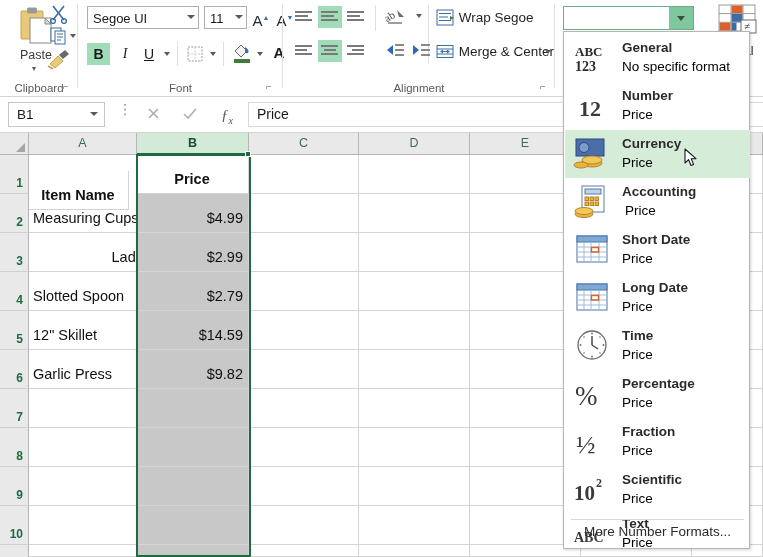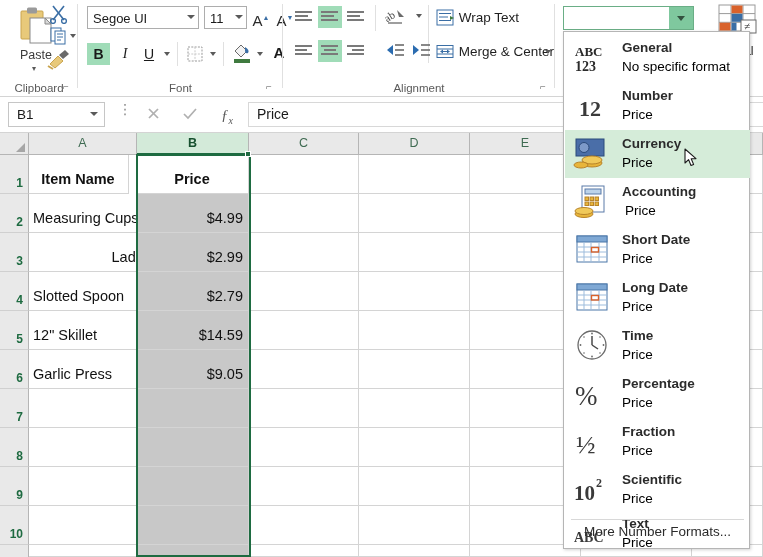--- a/index.html
+++ b/index.html
@@ -338,21 +338,21 @@
       <div class="rsep" style="left:145px; top:5px; height:58px;"></div>
 
       <div class="wrap-btn" style="left:153px; top:6px;">
         <svg width="19" height="17" viewBox="0 0 19 17" style="vertical-align:-4px;">
           <rect x="1" y="1" width="16" height="15" fill="#fff" stroke="#3a6ea5"></rect>
           <line x1="3" y1="4.5" x2="15" y2="4.5" stroke="#3a6ea5"></line>
           <line x1="3" y1="8" x2="12" y2="8" stroke="#3a6ea5"></line>
           <line x1="3" y1="11.5" x2="15" y2="11.5" stroke="#3a6ea5"></line>
           <path d="M14 7 l4 2 l-4 2 z" fill="#3f7a3f"></path>
         </svg>
-        <span>Wrap Text</span>
+        <span>Wrap Segoe</span>
       </div>
 
       <div class="albtn" style="left:9px; top:40px;">
         <div class="al-line" style="left:3px; top:5px; width:17px;"></div>
         <div class="al-line" style="left:3px; top:9px; width:12px;"></div>
         <div class="al-line" style="left:3px; top:13px; width:17px;"></div>
       </div>
       <div class="albtn active" style="left:35px; top:40px;">
         <div class="al-line" style="left:3px; top:5px; width:17px;"></div>
         <div class="al-line" style="left:6px; top:9px; width:12px;"></div>
@@ -497,21 +497,21 @@
         <span>8</span>
       </div>
     <div class="rowhead" style="top:334px; height:39px;">
         <span>9</span>
       </div>
     <div class="rowhead" style="top:373px; height:39px;">
         <span>10</span>
       </div>
     <div class="rowhead" style="top:412px; height:12px; border-bottom:none;"></div>
 
-    <div class="cell bold" style="left:29px; top:22px; width:100px; height:39px;">
+    <div class="cell bold" style="left:29px; top:38px; width:100px; height:39px;">
         <span class="cell-inner">Item Name</span>
       </div>
     <div class="cell" style="left:29px; top:61px; width:108px; height:39px;">
         <span class="cell-inner">Measuring Cups</span>
       </div>
     <div class="cell" style="left:29px; top:100px; width:124px; height:39px;text-align:right;">
         <span class="cell-inner">Ladel</span>
       </div>
     <div class="cell" style="left:29px; top:139px; width:108px; height:39px;">
         <span class="cell-inner">Slotted Spoon</span>
@@ -537,21 +537,21 @@
     <div class="cell right selected" style="left:137px; top:100px; width:112px; height:39px;">
         <span class="cell-inner">$2.99</span>
       </div>
     <div class="cell right selected" style="left:137px; top:139px; width:112px; height:39px;">
         <span class="cell-inner">$2.79</span>
       </div>
     <div class="cell right selected" style="left:137px; top:178px; width:112px; height:39px;">
         <span class="cell-inner">$14.59</span>
       </div>
     <div class="cell right selected" style="left:137px; top:217px; width:112px; height:39px;">
-        <span class="cell-inner">$9.05</span>
+        <span class="cell-inner">$9.82</span>
       </div>
     <div class="cell selected" style="left:137px; top:256px; width:112px; height:39px;"></div>
     <div class="cell selected" style="left:137px; top:295px; width:112px; height:39px;"></div>
     <div class="cell selected" style="left:137px; top:334px; width:112px; height:39px;"></div>
     <div class="cell selected" style="left:137px; top:373px; width:112px; height:39px;"></div>
     <div class="cell selected" style="left:137px; top:412px; width:112px; height:12px;"></div>
 
     <div class="cell" style="left:249px; top:22px; width:110px; height:39px;"></div>
     <div class="cell" style="left:249px; top:61px; width:110px; height:39px;"></div>
     <div class="cell" style="left:249px; top:100px; width:110px; height:39px;"></div>

